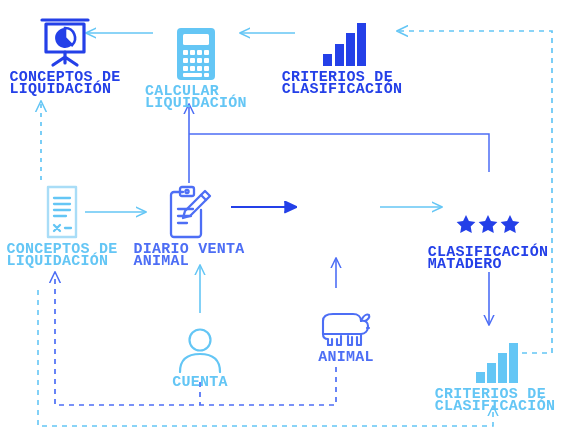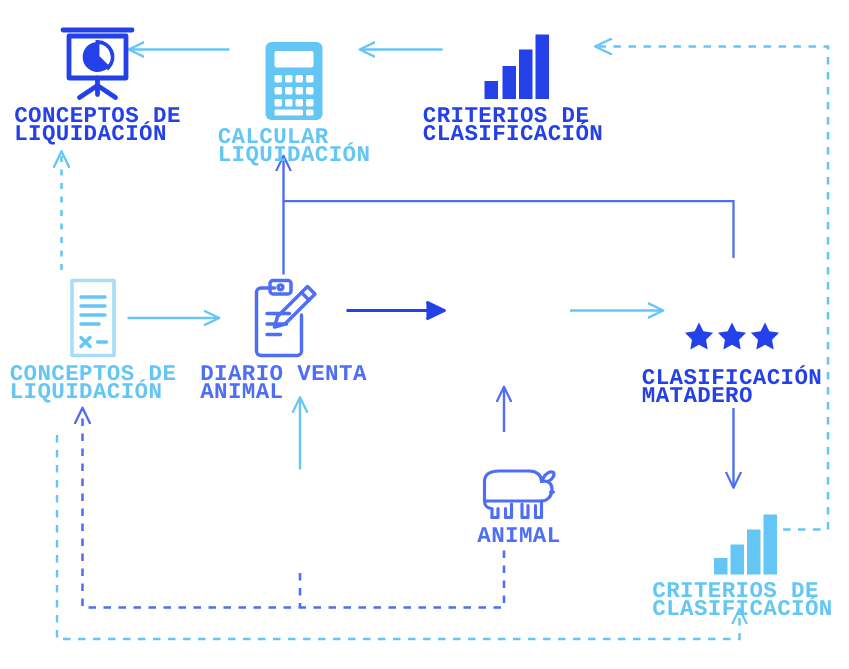--- a/index.html
+++ b/index.html
@@ -170,20 +170,31 @@
           <path d="M11,2 l2.9,5.9 6.5,1 -4.7,4.6 1.1,6.5 -5.8,-3.1 -5.8,3.1 1.1,-6.5 -4.7,-4.6 6.5,-1 Z"></path>
           <path d="M33,2 l2.9,5.9 6.5,1 -4.7,4.6 1.1,6.5 -5.8,-3.1 -5.8,3.1 1.1,-6.5 -4.7,-4.6 6.5,-1 Z"></path>
           <path d="M55,2 l2.9,5.9 6.5,1 -4.7,4.6 1.1,6.5 -5.8,-3.1 -5.8,3.1 1.1,-6.5 -4.7,-4.6 6.5,-1 Z"></path>
         </g>
       </svg>
     </div>
     <div class="label">CLASIFICACIÓN
 MATADERO</div>
   </div>
 
+  <div class="node light" style="left:135px;top:313px;">
+    <div class="glyph">
+      <svg width="52" height="46" viewBox="0 0 52 46">
+        <g fill="none" stroke="#64c6f5" stroke-width="2.2" stroke-linecap="round">
+          <circle cx="26" cy="13" r="10.5"></circle>
+          <path d="M6,45 C6,32 14,27 26,27 C38,27 46,32 46,45"></path>
+        </g>
+      </svg>
+    </div>
+    <div class="label">CUENTA</div>
+  </div>
 
   <div class="node mid" style="left:281px;top:288px;">
     <div class="glyph">
       <svg width="58" height="40" viewBox="0 0 58 40">
         <g fill="none" stroke="#4d6ef5" stroke-width="2.1" stroke-linecap="round" stroke-linejoin="round">
           <path d="M6,13 C6,8 10,6 16,6 H36 C41,6 44,9 44,13"></path>
           <path d="M6,13 V26 C6,29 8,31 11,31 V37"></path>
           <path d="M11,37 H15 V31"></path>
           <path d="M20,31 V37 H24 V28"></path>
           <path d="M31,28 V37 H35 V29"></path>

